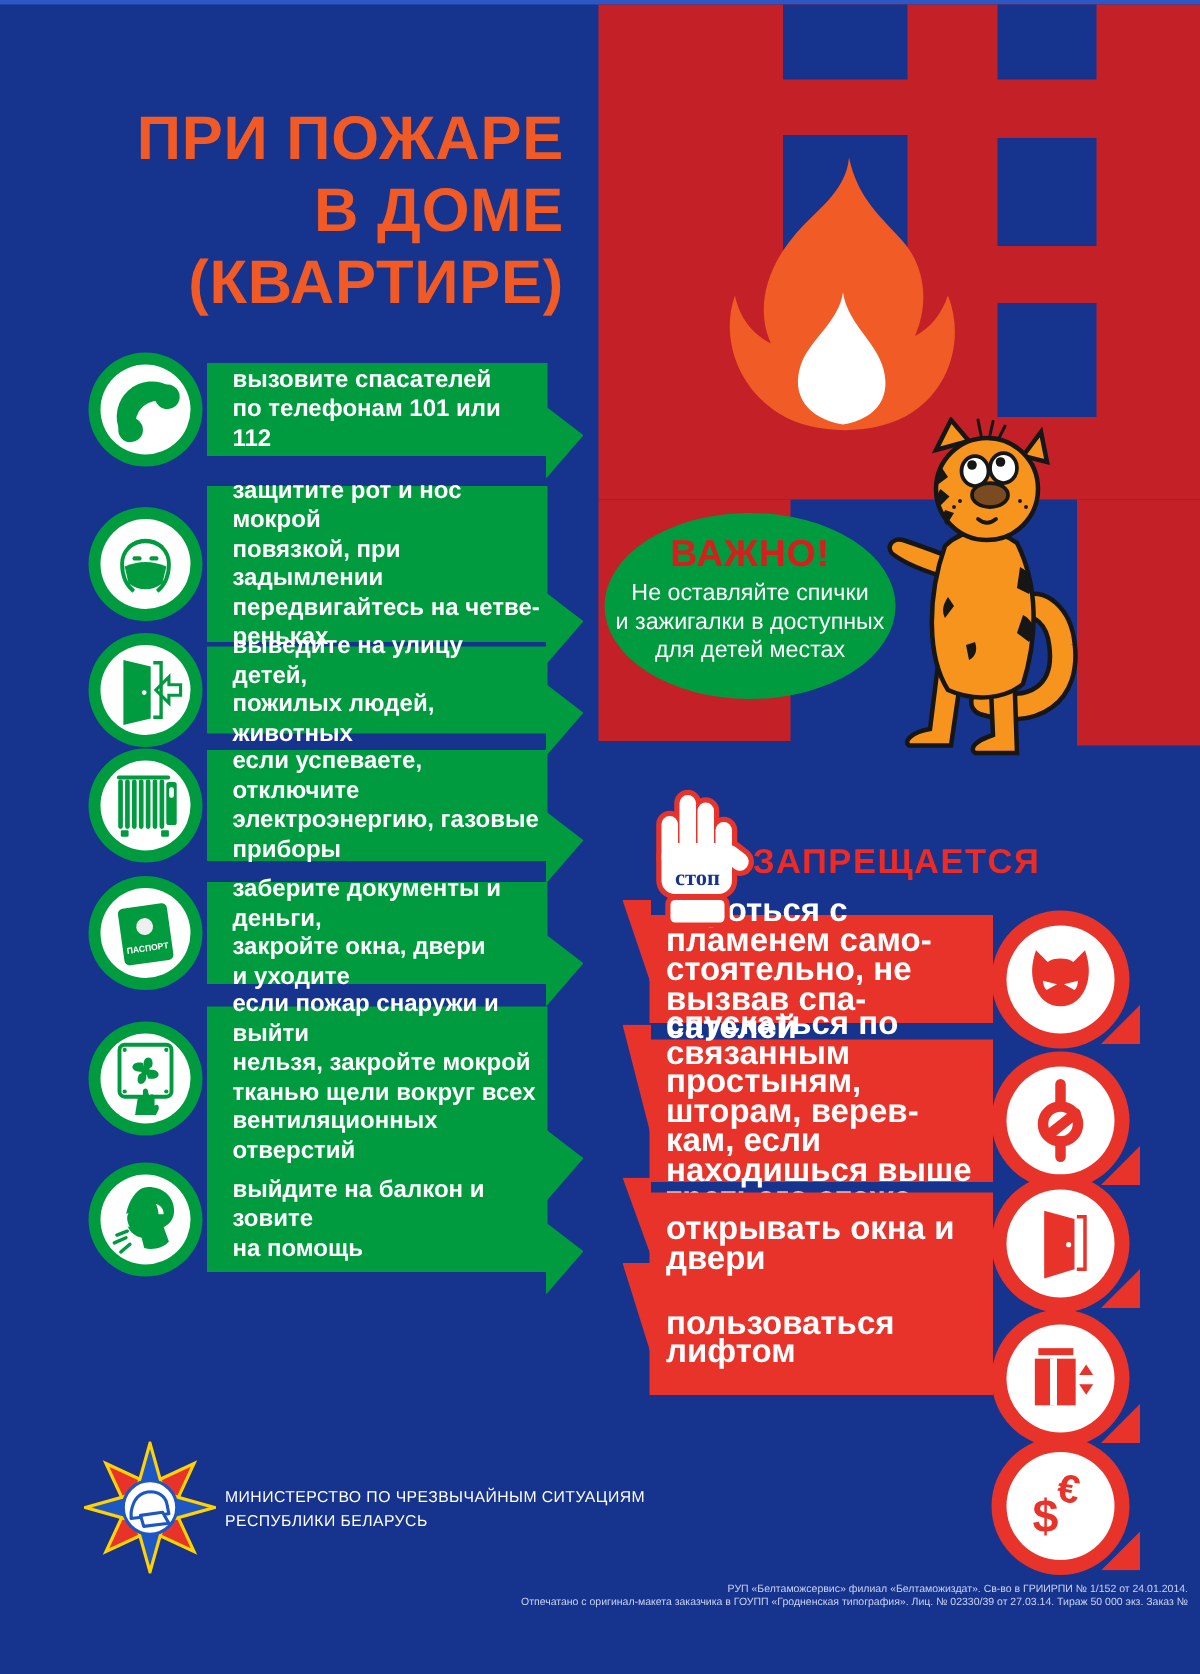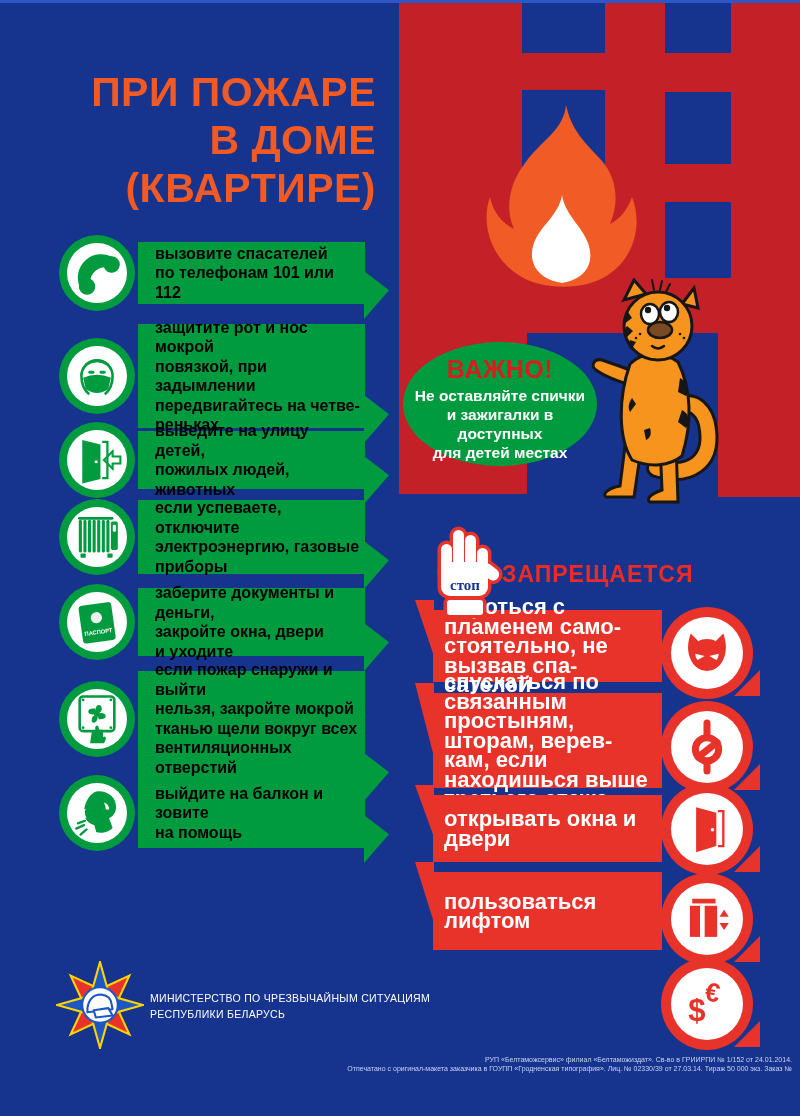--- a/index.html
+++ b/index.html
@@ -20,36 +20,36 @@
   .topstrip{left:0;top:0;width:800px;height:3px;background:var(--strip);}
 
   
   .title{left:28px;top:68px;width:348px;text-align:right;color:var(--orange);
          font-weight:700;font-size:41px;line-height:48px;letter-spacing:.5px;white-space:pre-line;}
 
   
   .g-row{left:138px;width:227px;background:var(--green);display:flex;align-items:center;}
   .g-row::after{content:"";position:absolute;right:-24px;bottom:-15px;width:25px;height:48px;
                 background:var(--green);clip-path:polygon(0 0,100% 40%,0 100%);}
-  .g-text{padding-left:17px;padding-right:4px;color:#000000;font-size:16px;line-height:19.5px;
+  .g-text{padding-left:17px;padding-right:4px;color:#ffffff;font-size:16px;line-height:19.5px;
           font-weight:700;white-space:pre-line;}
   .g-circle{left:59px;width:76px;height:76px;border-radius:50%;background:var(--green);
             display:flex;align-items:center;justify-content:center;}
   .g-circle .inner{width:60px;height:60px;border-radius:50%;background:#fff;
                    display:flex;align-items:center;justify-content:center;}
 
   
   .b-red{background:var(--build-red);}
   .window{position:absolute;background:var(--bg);}
 
   
   .oval{left:403px;top:342px;width:194px;height:124px;border-radius:50%;background:var(--green);
         z-index:4;text-align:center;}
   .oval-head{margin-top:13px;color:#d81e1c;font-weight:700;font-size:25px;letter-spacing:.5px;}
-  .oval-body{margin-top:2px;color:#fff;font-size:15.5px;line-height:19px;font-weight:700;white-space:pre-line;}
+  .oval-body{margin-top:2px;color:#fff;font-size:15.5px;line-height:19px;font-weight:400;white-space:pre-line;}
 
   
   .stop-hand{left:430px;top:522px;z-index:6;}
   .forbid-head{left:502px;top:561px;font-size:23px;font-weight:700;color:var(--txt-red);letter-spacing:1px;}
   .r-row{left:433px;width:229px;background:var(--hot-red);display:flex;align-items:center;}
   .r-row::before{content:"";position:absolute;left:-18px;top:-10px;width:19px;height:78%;
                  background:var(--hot-red);clip-path:polygon(100% 0,100% 100%,0 0);}
   .r-text{padding-left:11px;padding-right:4px;color:#fff;font-size:22px;line-height:19.5px;
           font-weight:700;white-space:pre-line;}
   .r-circle{left:661px;width:92px;height:92px;border-radius:50%;background:var(--hot-red);
@@ -315,21 +315,21 @@
   </div>
   <div class="abs r-row" style="top:693px;height:95px;">
     <div class="r-text">спускаться по связанным
 простыням, шторам, верев-
 кам, если находишься выше
 третьего этажа</div>
   </div>
   <div class="abs r-row" style="top:795px;height:67px;">
     <div class="r-text">открывать окна и двери</div>
   </div>
-  <div class="abs r-row" style="top:872px;height:78px;">
+  <div class="abs r-row" style="top:852px;height:78px;">
     <div class="r-text">пользоваться лифтом</div>
   </div>
 
   <div class="abs r-circle" style="top:607px;">
       <div class="inner">
     <svg width="56" height="56" viewBox="0 0 72 72">
       <path fill="#e8332b" d="M15 11 L25 21 C30 17 42 17 47 21 L57 11 C61 23 61 31 59 39 C55 53 46 59 36 59 C26 59 17 53 13 39 C11 31 11 23 15 11 Z"></path>
       <path fill="#fff" d="M21 37 L33 40 L24 45 C22 43 21 40 21 37 Z"></path>
       <path fill="#fff" d="M51 37 L39 40 L48 45 C50 43 51 40 51 37 Z"></path>
     </svg>

